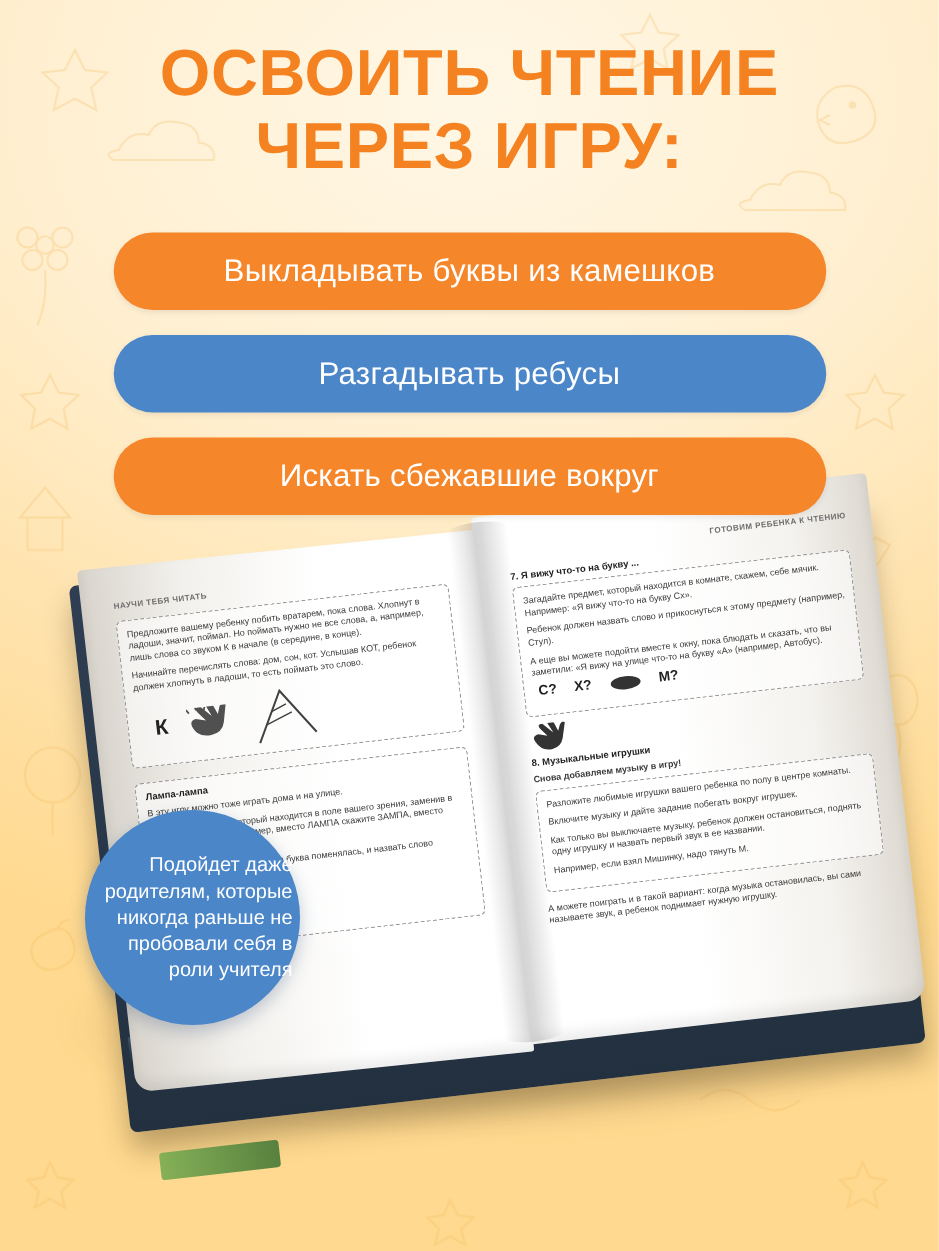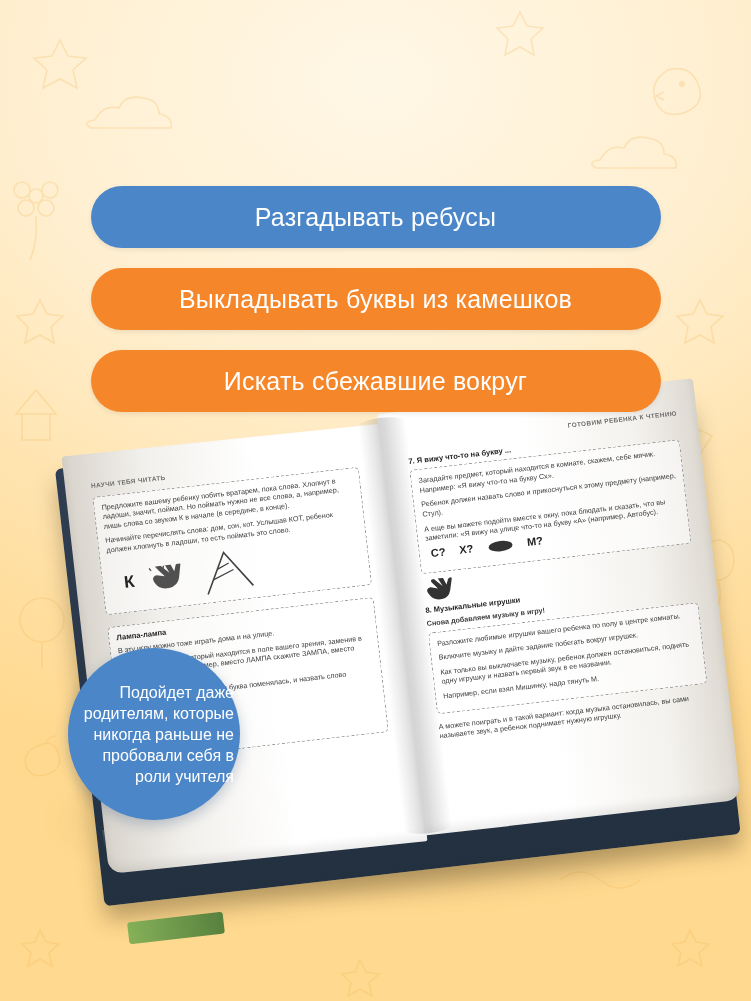--- a/index.html
+++ b/index.html
@@ -208,28 +208,30 @@
         <path d="M40 930 l6 12 13 2 -10 9 3 13 -12-7 -12 7 3-13 -9-9 13-2z"></path>
         <path d="M360 960 l6 12 13 2 -10 9 3 13 -12-7 -12 7 3-13 -9-9 13-2z"></path>
 
         <path d="M120 690 q20-16 40 0 q20 16 40 0"></path>
         <path d="M560 880 q20-16 40 0 q20 16 40 0"></path>
       </g>
     </svg>
   </div>
 
   <div class="headline">
+    <span class="line">ОСВОИТЬ ЧТЕНИЕ</span>
+    <span class="line">ЧЕРЕЗ ИГРУ:</span>
   </div>
 
   <div class="pills">
+    <div class="pill orange">
+      <span>Выкладывать буквы из камешков</span>
+    </div>
     <div class="pill blue">
       <span>Разгадывать ребусы</span>
-    </div>
-    <div class="pill orange">
-      <span>Выкладывать буквы из камешков</span>
     </div>
     <div class="pill orange">
       <span>Искать сбежавшие вокруг</span>
     </div>
   </div>
 
   <div class="book-area">
     <div class="book-shadow"></div>
 
     <div class="book">

